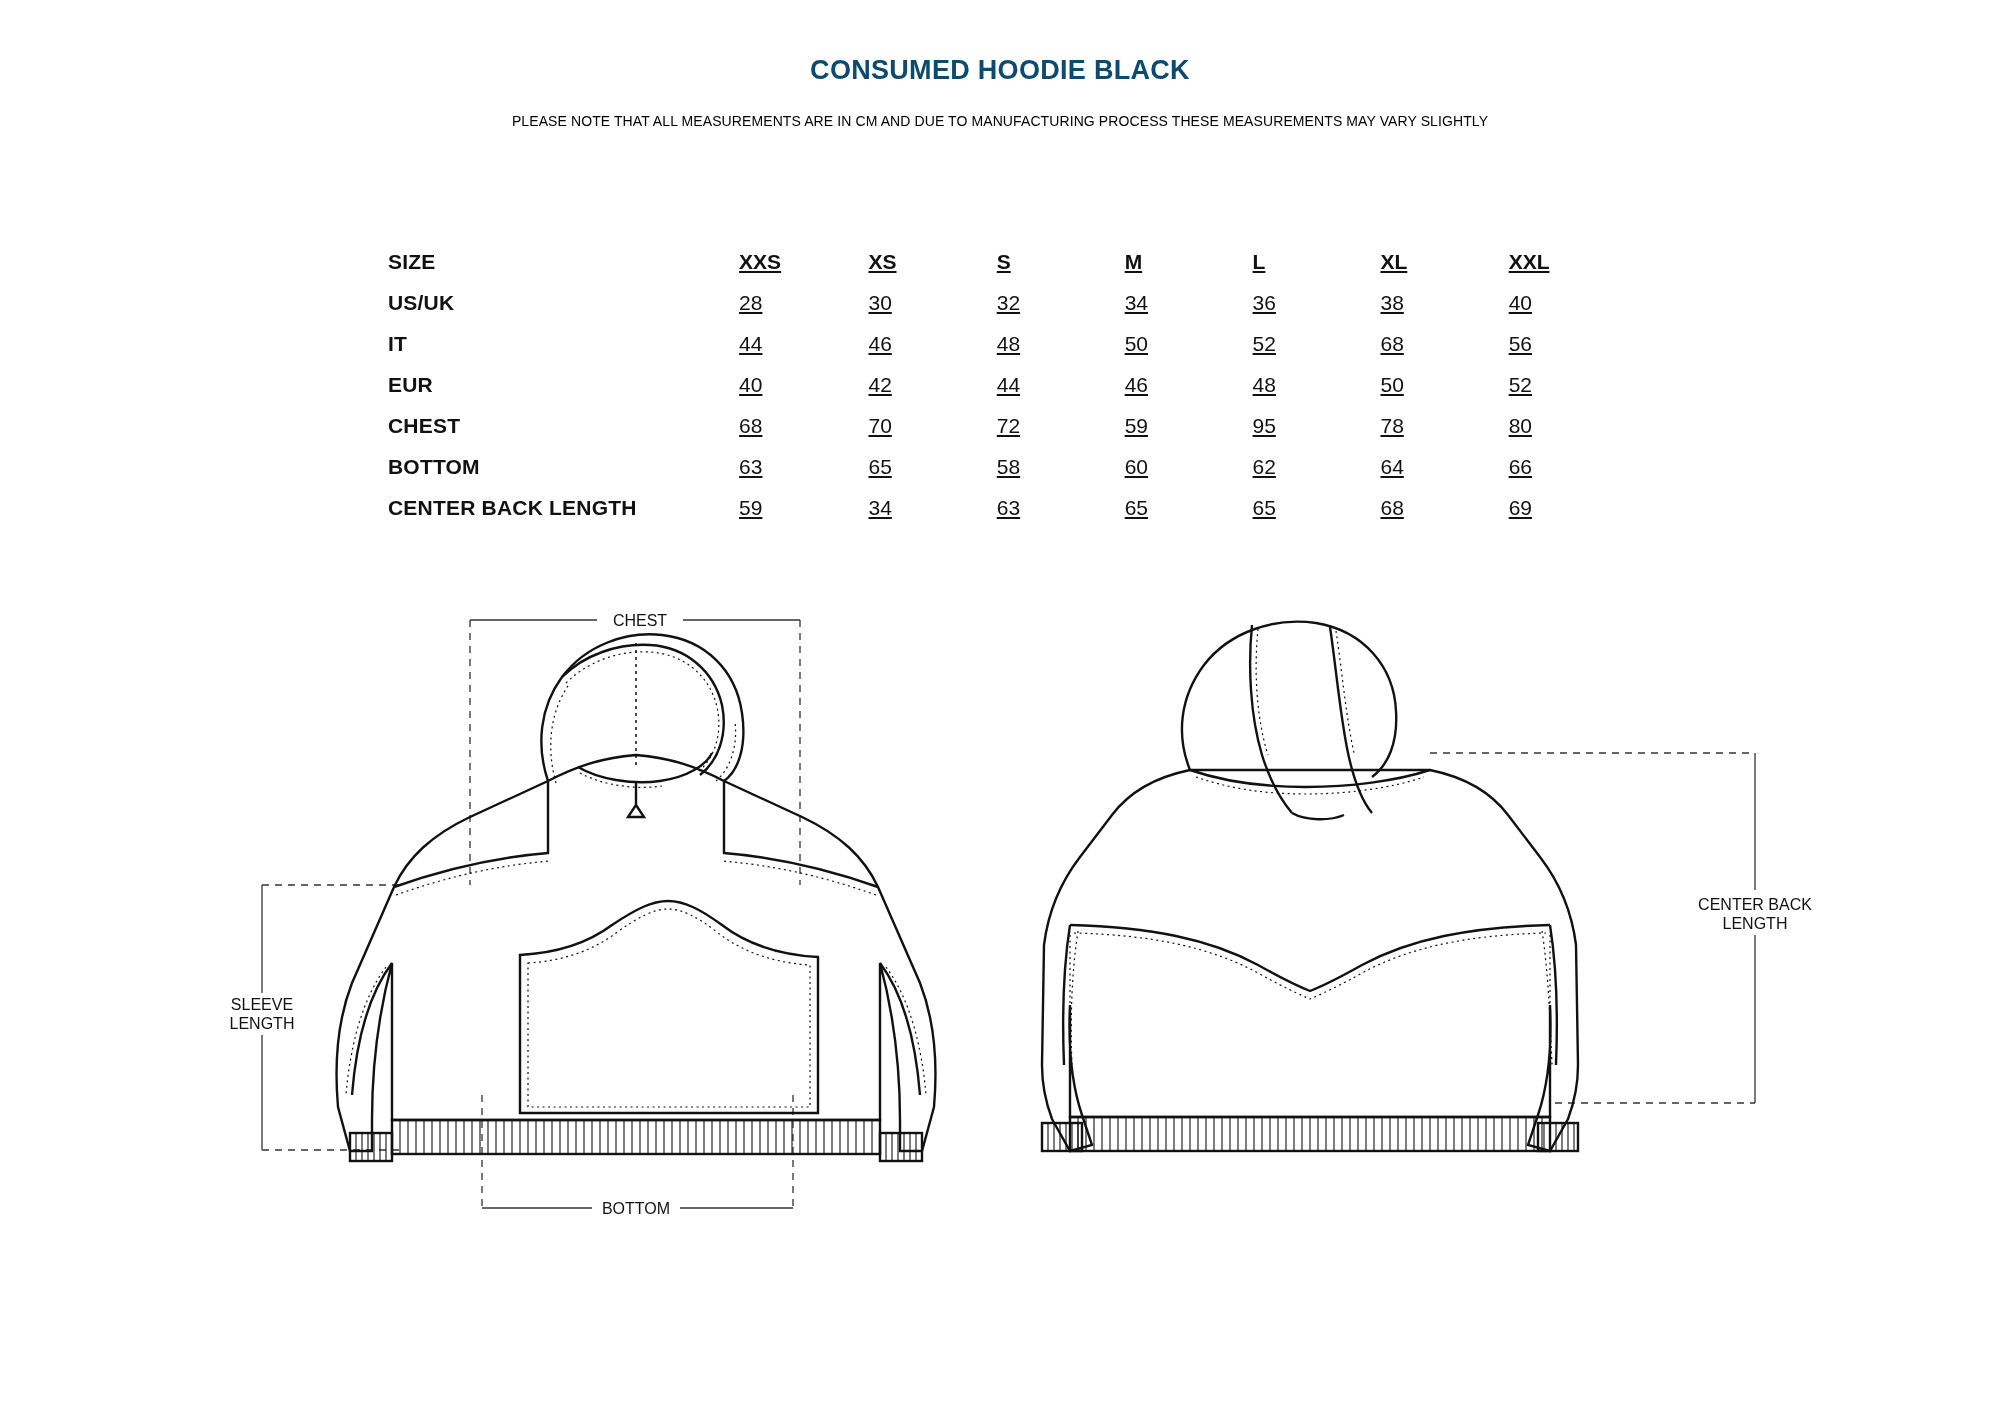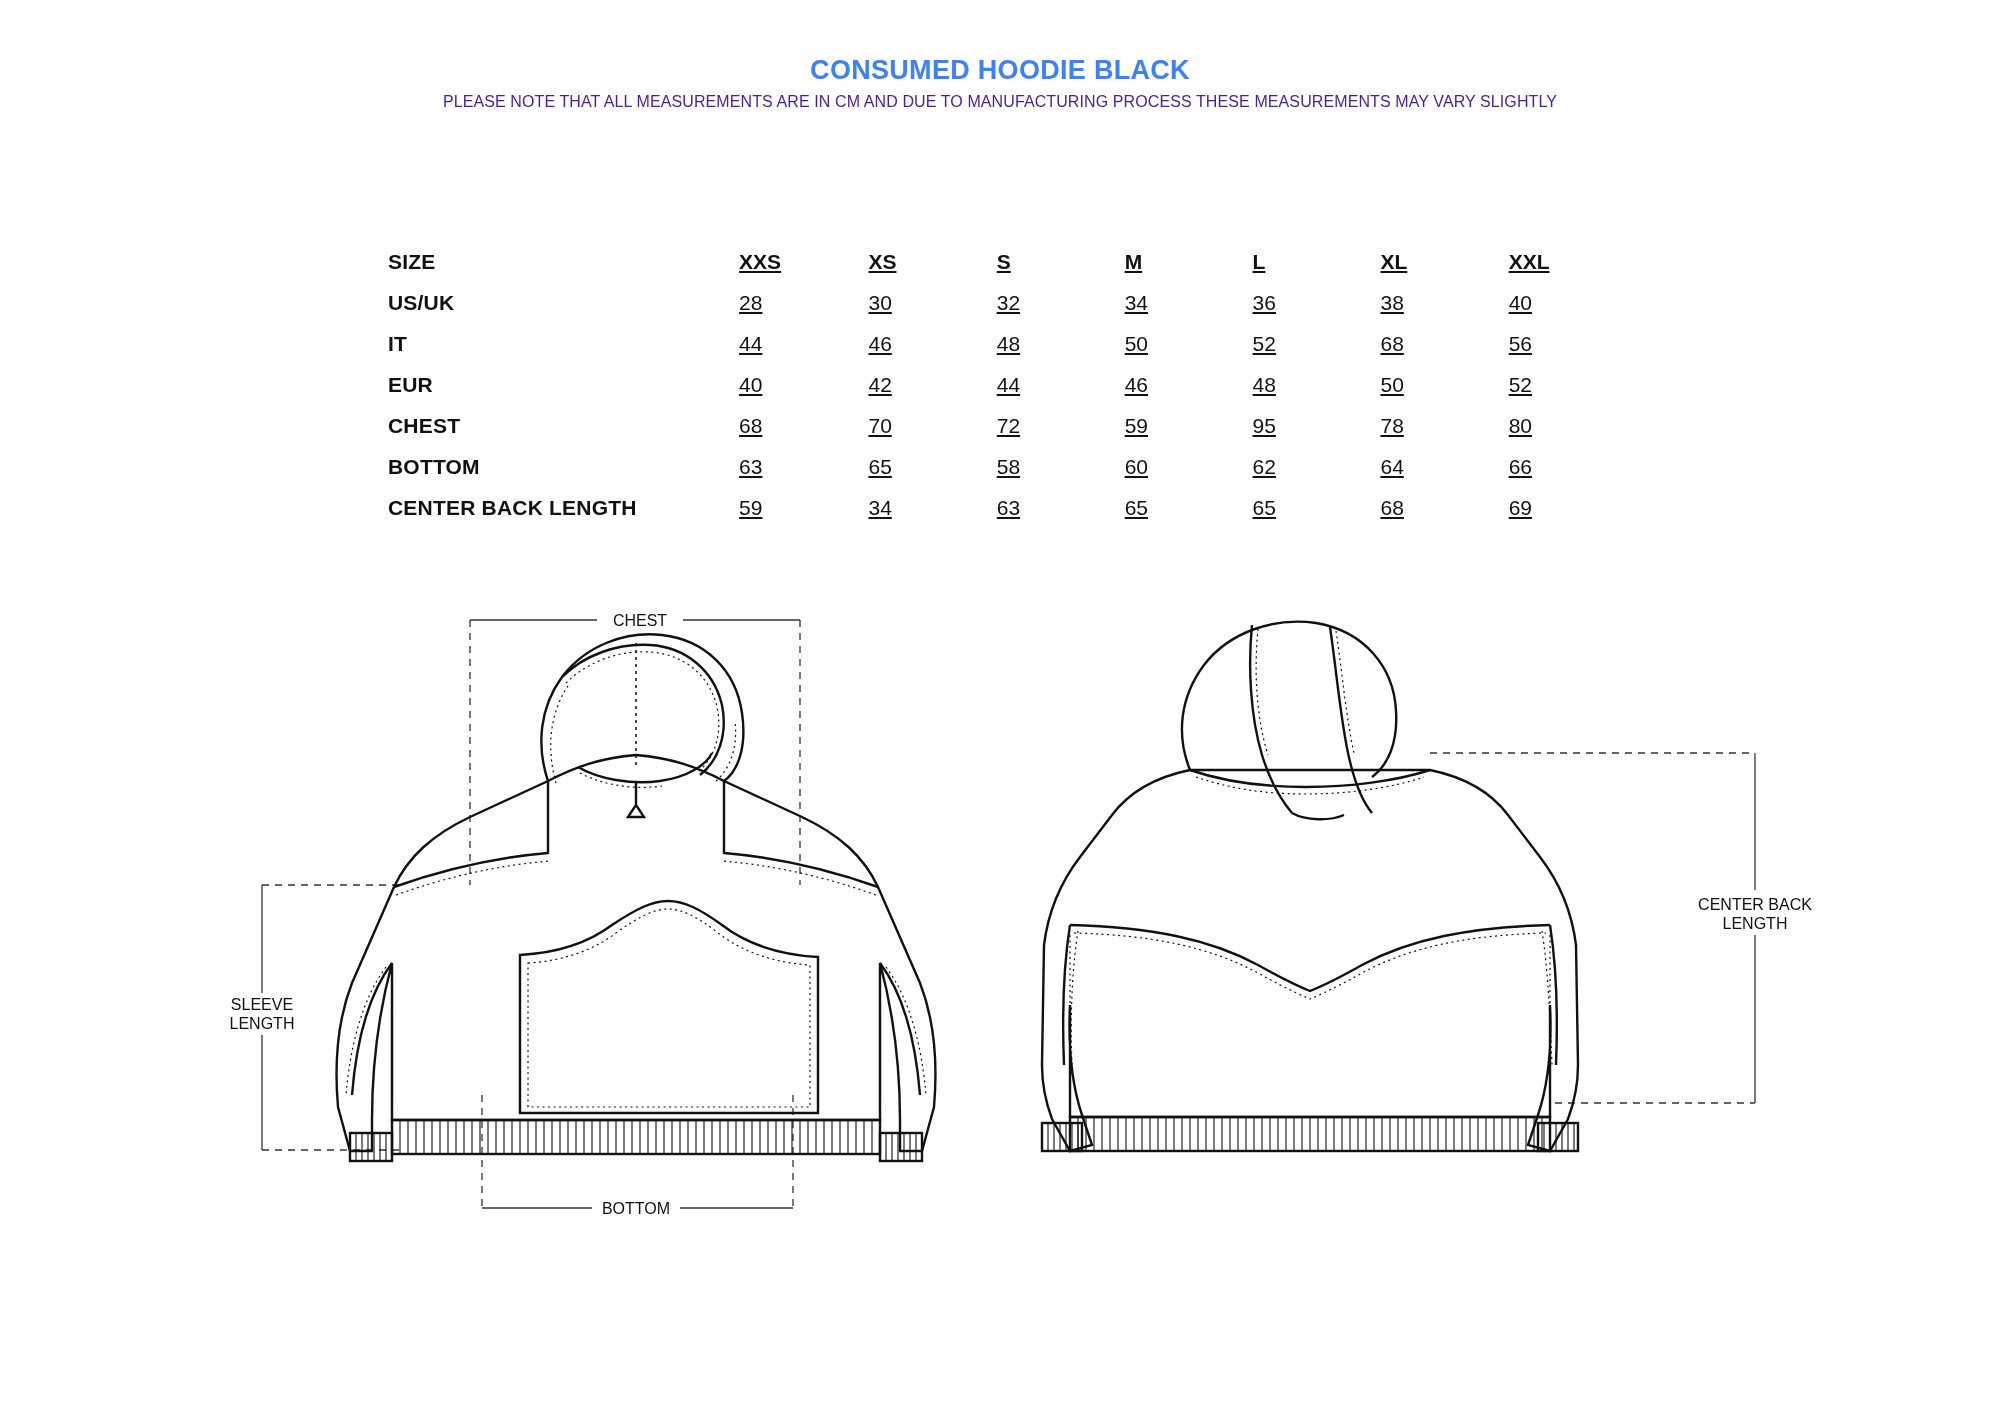--- a/index.html
+++ b/index.html
@@ -21,29 +21,29 @@
     position: relative;
   }
 
   
   .title {
     text-align: center;
     font-size: 27px;
     font-weight: bold;
     letter-spacing: 0.3px;
     margin-top: 55px;
-    color: #3b82f6;
+    color: #0c4a6e;
   }
   .subtitle {
     text-align: center;
-    font-size: 16px;
+    font-size: 14px;
     font-weight: 400;
     letter-spacing: 0.1px;
-    margin-top: 7px;
-    color: #4c1d95;
+    margin-top: 27px;
+    color: #000000;
   }
 
   
   .table-wrap {
     position: absolute;
     left: 388px;
     top: 186px;
     width: 1250px;
   }
   table.size-table {

